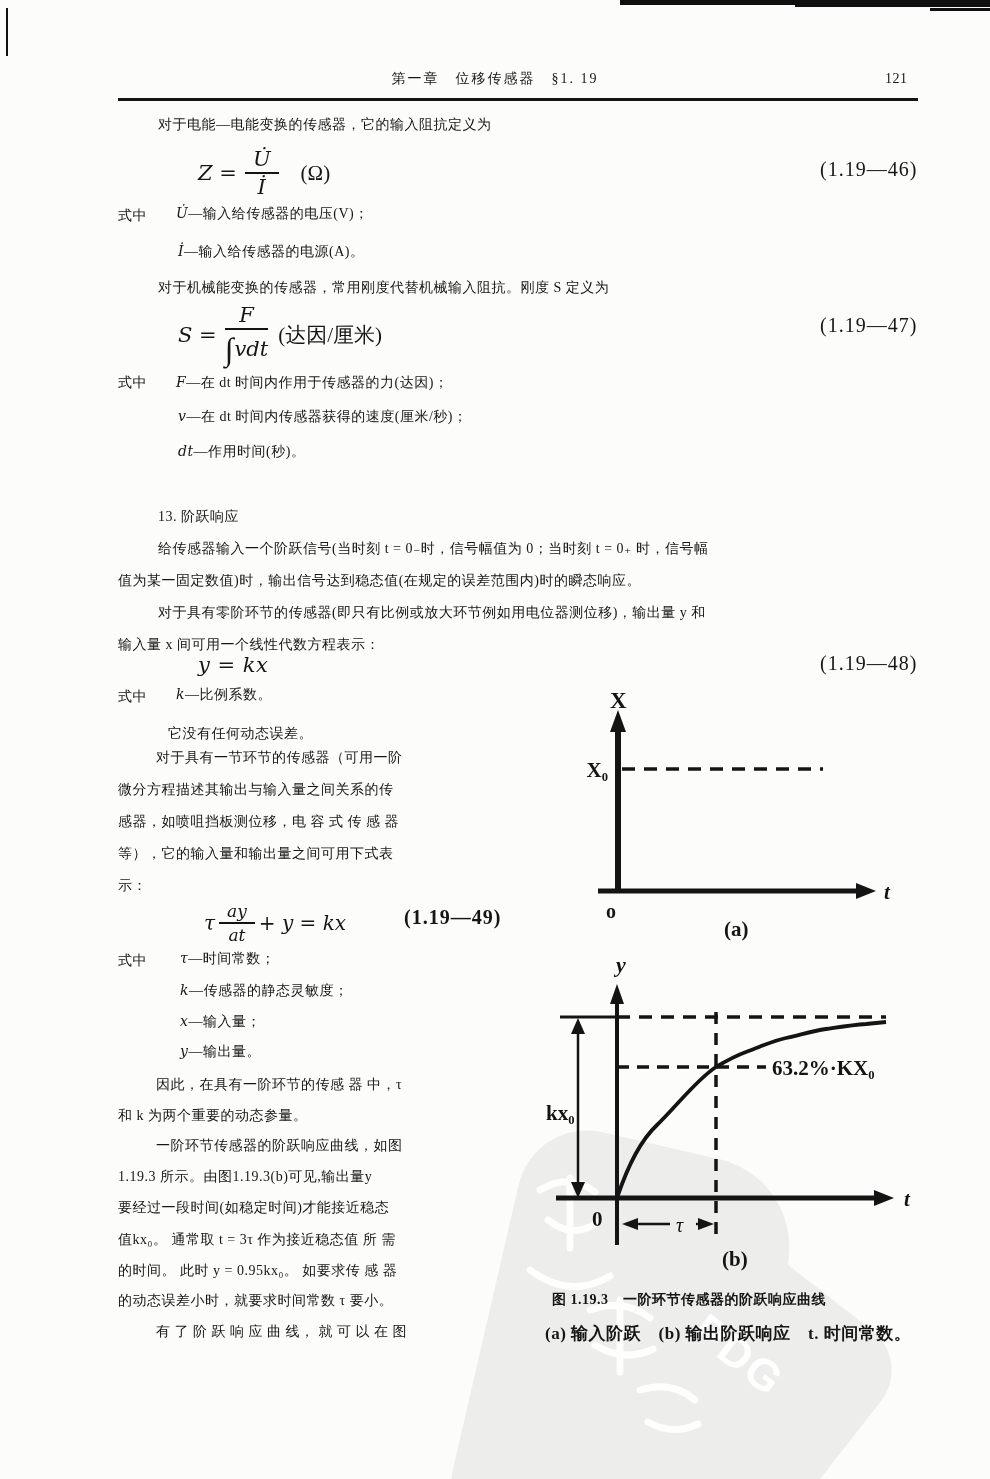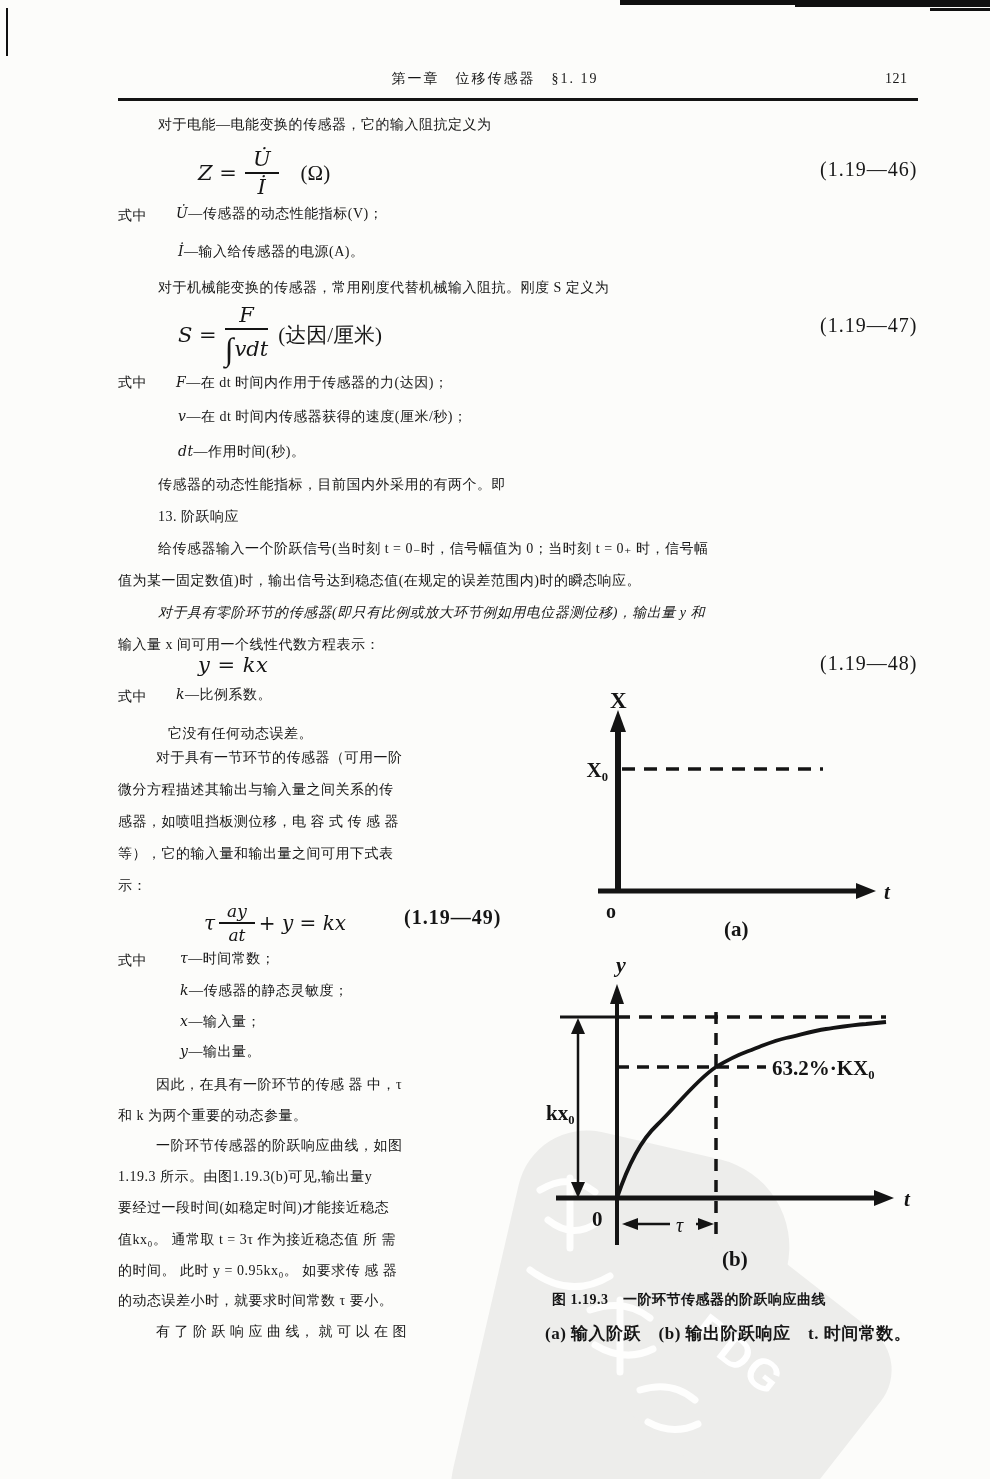--- a/index.html
+++ b/index.html
@@ -58,44 +58,43 @@
       <span class="it">Z =</span>
       <span class="frac">
         <span class="num it">U̇</span>
         <span class="den it">İ</span>
       </span>
       <span style="margin-left:14px;">(Ω)</span>
     </div>
     <div class="tag" style="left:820px;top:158px;">(1.19—46)</div>
 
     <div class="t" style="left:118px;top:207px;">式中</div>
-    <div class="t" style="left:176px;top:205px;"><span class="it">U̇</span><span>—传感器的动态性能指标(V)；</span></div>
+    <div class="t" style="left:176px;top:205px;"><span class="it">U̇</span><span>—输入给传感器的电压(V)；</span></div>
     <div class="t" style="left:178px;top:243px;"><span class="it">İ</span><span>—输入给传感器的电源(A)。</span></div>
 
     <div class="t" style="left:158px;top:279px;">对于机械能变换的传感器，常用刚度代替机械输入阻抗。刚度 S 定义为</div>
     <div class="eqrow" style="left:178px;top:300px;height:70px;">
       <span class="it">S =</span>
       <span class="frac">
         <span class="num it">F</span>
         <span class="den"><span class="intg">∫</span><span class="it">vdt</span></span>
       </span>
       <span style="margin-left:2px;">(达因/厘米)</span>
     </div>
     <div class="tag" style="left:820px;top:314px;">(1.19—47)</div>
 
     <div class="t" style="left:118px;top:374px;">式中</div>
     <div class="t" style="left:176px;top:374px;"><span class="it">F</span><span>—在 dt 时间内作用于传感器的力(达因)；</span></div>
     <div class="t" style="left:178px;top:408px;"><span class="it">v</span><span>—在 dt 时间内传感器获得的速度(厘米/秒)；</span></div>
     <div class="t" style="left:178px;top:443px;"><span class="it">dt</span><span>—作用时间(秒)。</span></div>
 
-    <div class="t" style="left:158px;top:476px;">传感器的动态性能指标，目前国内外采用的有两个。即</div>
     <div class="t" style="left:158px;top:508px;">13. 阶跃响应</div>
     <div class="t" style="left:158px;top:540px;">给传感器输入一个阶跃信号(当时刻 t = 0₋时，信号幅值为 0；当时刻 t = 0₊ 时，信号幅</div>
     <div class="t" style="left:118px;top:572px;">值为某一固定数值)时，输出信号达到稳态值(在规定的误差范围内)时的瞬态响应。</div>
-    <div class="t" style="left:158px;top:604px;font-style:italic;">对于具有零阶环节的传感器(即只有比例或放大环节例如用电位器测位移)，输出量 y 和</div>
+    <div class="t" style="left:158px;top:604px;">对于具有零阶环节的传感器(即只有比例或放大环节例如用电位器测位移)，输出量 y 和</div>
     <div class="t" style="left:118px;top:636px;">输入量 x 间可用一个线性代数方程表示：</div>
 
     <div class="t it" style="left:198px;top:652px;font-size:21px;text-align:center;">y = kx</div>
     <div class="tag" style="left:820px;top:652px;">(1.19—48)</div>
     <div class="t" style="left:118px;top:688px;">式中</div>
     <div class="t" style="left:176px;top:686px;"><span class="it">k</span><span>—比例系数。</span></div>
 
     <div class="t" style="left:168px;top:717px;margin-top:8px;">它没有任何动态误差。</div>
     <div class="t" style="left:156px;top:749px;font-family:Liberation Serif, serif;">对于具有一节环节的传感器（可用一阶</div>
     <div class="t" style="left:118px;top:781px;">微分方程描述其输出与输入量之间关系的传</div>

